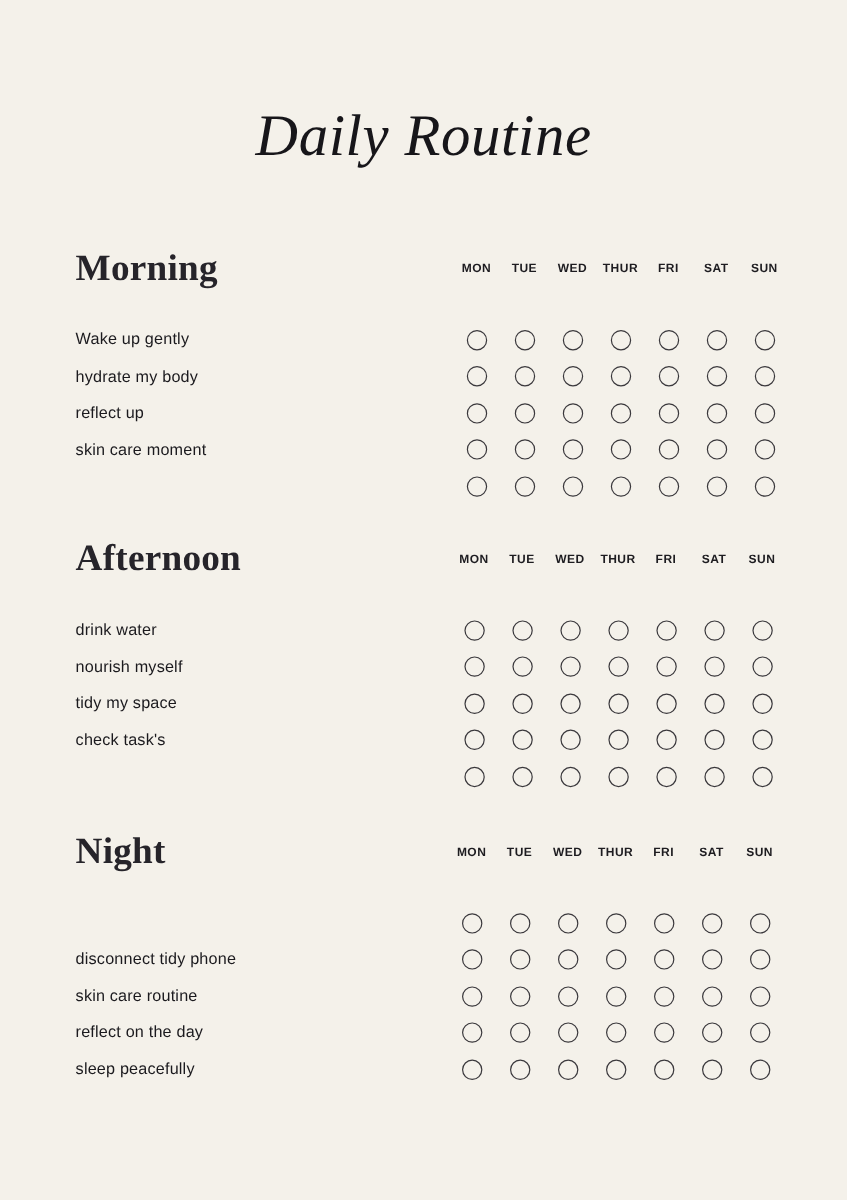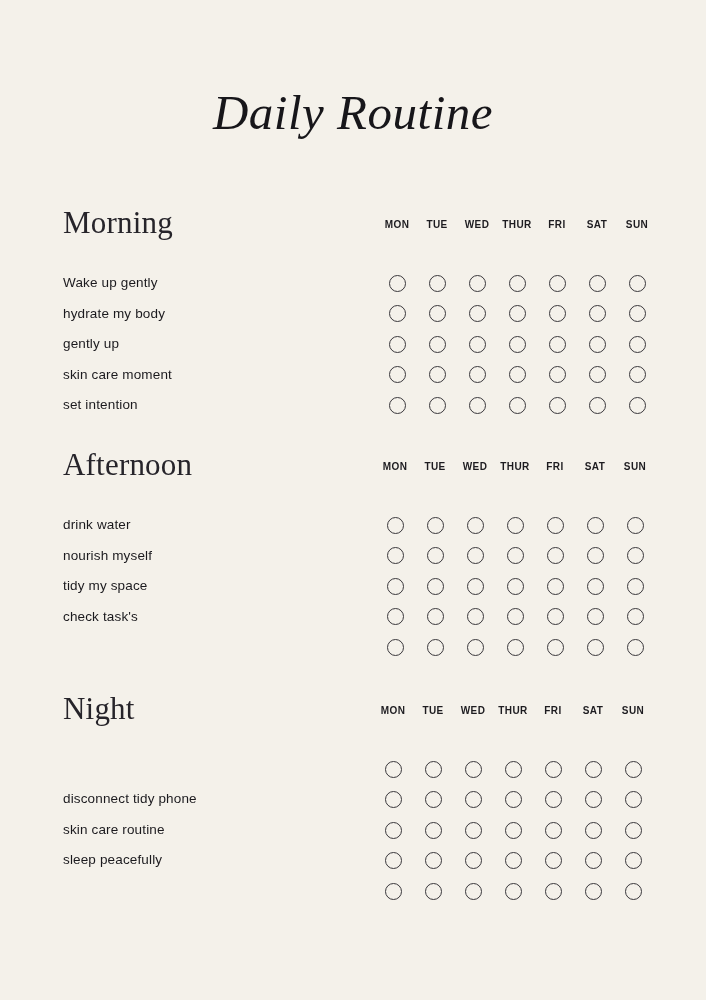--- a/index.html
+++ b/index.html
@@ -47,21 +47,21 @@
   }
   .section-morning   { top: 206px; }
   .section-afternoon { top: 448px; }
   .section-night     { top: 692px; }
 
   .section-heading {
     position: absolute;
     left: 63px;
     top: 0;
     font-family: "Liberation Serif", "DejaVu Serif", serif;
-    font-weight: 400;
+    font-weight: 700;
     font-size: 31px;
     color: #26242a;
     line-height: 1.1;
     letter-spacing: 0.2px;
     white-space: nowrap;
   }
 
   
   .days {
     position: absolute;
@@ -147,23 +147,22 @@
       <div class="day-label">WED</div>
       <div class="day-label">THUR</div>
       <div class="day-label">FRI</div>
       <div class="day-label">SAT</div>
       <div class="day-label">SUN</div>
     </div>
 
     <div class="tasks tasks-morning">
       <div class="task-label">Wake up gently</div>
       <div class="task-label">hydrate my body</div>
-      <div class="task-label">gently up</div>
+      <div class="task-label">reflect up</div>
       <div class="task-label">skin care moment</div>
-      <div class="task-label">set intention</div>
     </div>
 
     <div class="grid grid-morning">
       <div class="grid-row">
         <div class="cell">
             <span class="circle"></span>
           </div>
         <div class="cell">
             <span class="circle"></span>
           </div>
@@ -426,20 +425,21 @@
       <div class="day-label">WED</div>
       <div class="day-label">THUR</div>
       <div class="day-label">FRI</div>
       <div class="day-label">SAT</div>
       <div class="day-label">SUN</div>
     </div>
 
     <div class="tasks tasks-night">
       <div class="task-label">disconnect tidy phone</div>
       <div class="task-label">skin care routine</div>
+      <div class="task-label">reflect on the day</div>
       <div class="task-label">sleep peacefully</div>
     </div>
 
     <div class="grid grid-night">
       <div class="grid-row">
         <div class="cell">
             <span class="circle"></span>
           </div>
         <div class="cell">
             <span class="circle"></span>

